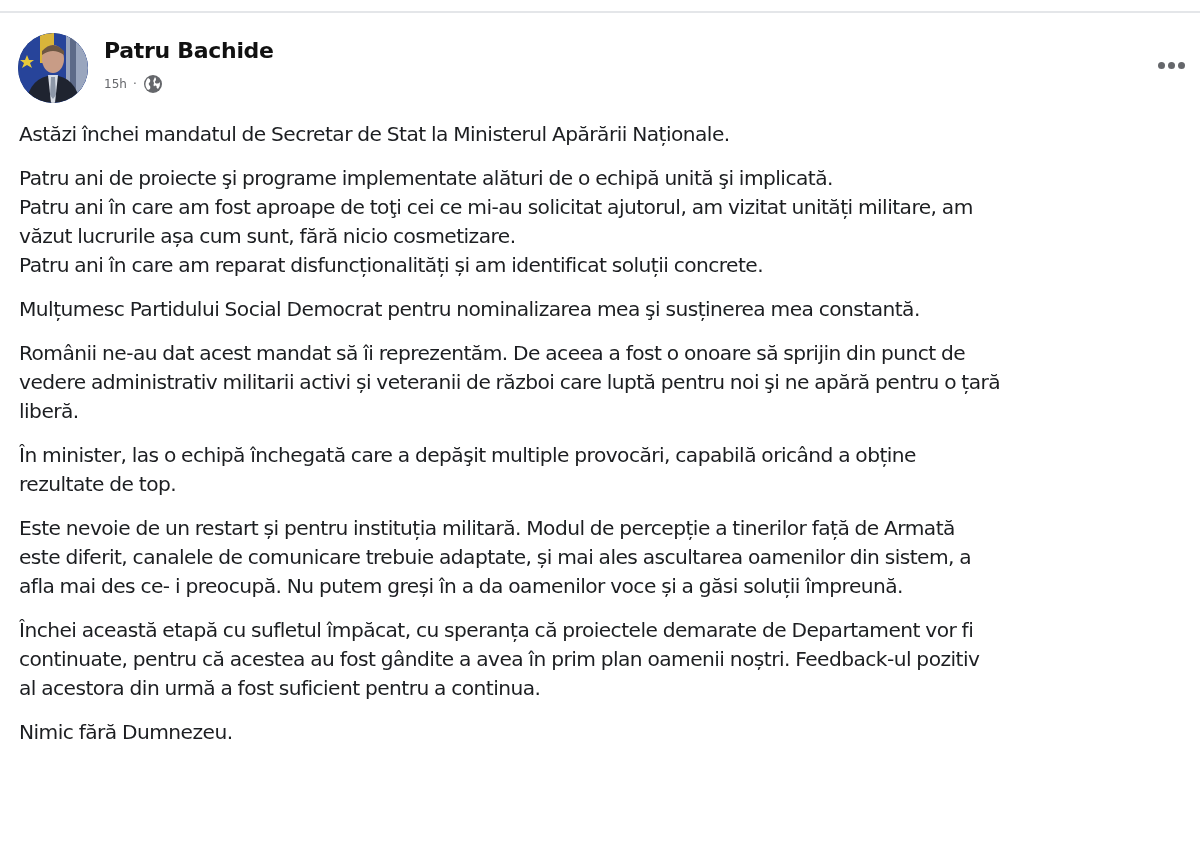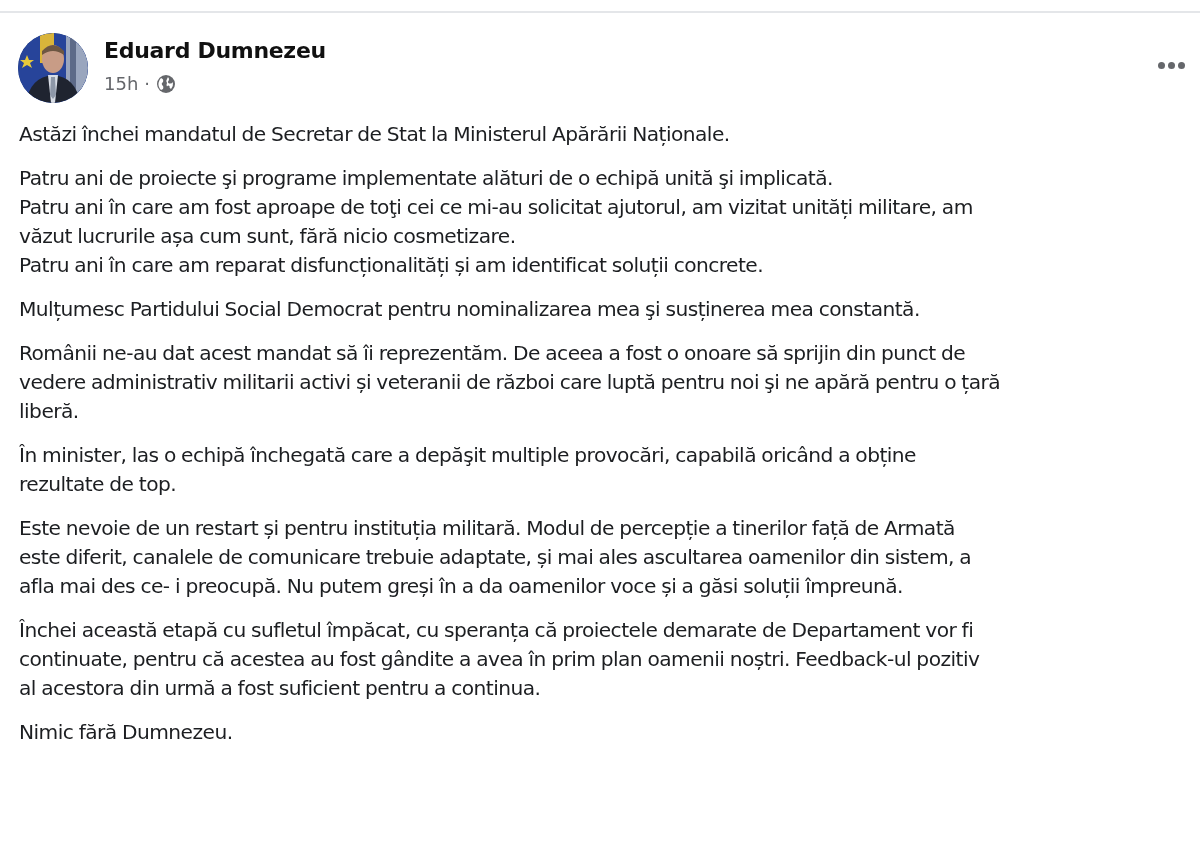--- a/index.html
+++ b/index.html
@@ -45,21 +45,21 @@
       font-size: 22px;
       color: #111111;
       letter-spacing: -0.3px;
       line-height: 26px;
       cursor: pointer;
     }
     .meta-row {
       margin-top: 10px;
       display: flex;
       align-items: center;
-      font-size: 18px;
+      font-size: 12px;
       color: #65676b;
       line-height: 20px;
     }
     .meta-row .dot {
       margin: 0 6px 0 6px;
     }
     .globe-icon {
       display: inline-block;
       width: 20px; height: 20px;
     }
@@ -121,21 +121,21 @@
         <ellipse cx="35" cy="26" rx="11" ry="14" fill="#c89c86"></ellipse>
         <path d="M24 18 Q35 6 46 18 L46 22 Q35 14 24 22 Z" fill="#6d5642"></path>
         <path d="M8 70 Q12 44 35 42 Q58 44 62 70 Z" fill="#1f2430"></path>
         <polygon points="30,42 40,42 37,70 33,70" fill="#d8dde6"></polygon>
         <polygon points="33,44 37,44 38,62 35,66 32,62" fill="#8d97a8"></polygon>
       </g>
     </svg>
   </div>
 
   <div class="author-block">
-    <div class="author-name">Eduard Dumnezeu</div>
+    <div class="author-name">Patru Bachide</div>
     <div class="meta-row">
       <span>15h</span>
       <span class="dot">·</span>
       <span class="globe-icon">
         <svg width="20" height="20" viewBox="0 0 20 20">
           <circle cx="10" cy="10" r="9" fill="#65676b"></circle>
           <path d="M5 4 Q8 5 7 8 Q5 9 6 11 Q8 12 7 15 L5 16 Q2 13 2.5 9 Q3 6 5 4 Z" fill="#ffffff"></path>
           <path d="M12 3 Q14 5 12.5 7 Q11 8 13 9.5 Q16 10 17 8 Q17.5 12 15 15 Q13 14 13.5 12 Q12 11 11 12.5 Q10 11 11 9 Q9.5 7 11 5 Z" fill="#ffffff"></path>
         </svg>
       </span>

